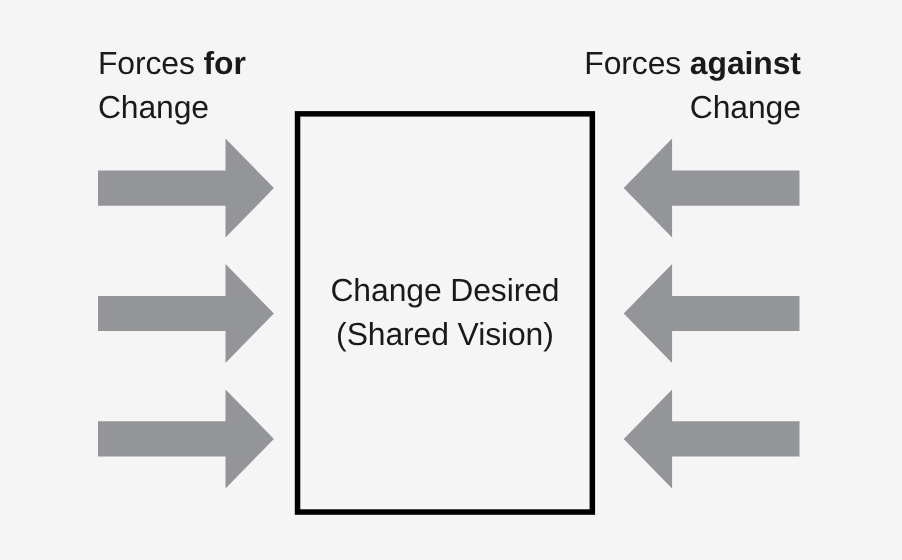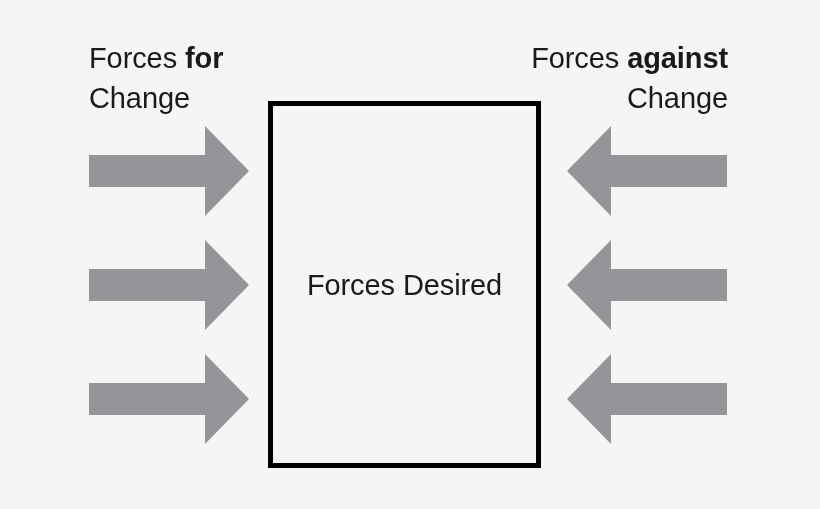--- a/index.html
+++ b/index.html
@@ -138,16 +138,17 @@
       <polygon points="160,29 44,29 44,0 0,45 44,90 44,61 160,61" fill="#939598"></polygon>
     </svg>
   </div>
   <div class="arrow arrow-right-3">
     <svg viewBox="0 0 160 90" xmlns="http://www.w3.org/2000/svg" aria-hidden="true">
       <polygon points="160,29 44,29 44,0 0,45 44,90 44,61 160,61" fill="#939598"></polygon>
     </svg>
   </div>
 
   <div id="change-box">
-    <span class="box-line">Forces Desired</span>
+    <span class="box-line">Change Desired</span>
+    <span class="box-line">(Shared Vision)</span>
   </div>
 
 </div>
 
 </body></html>

